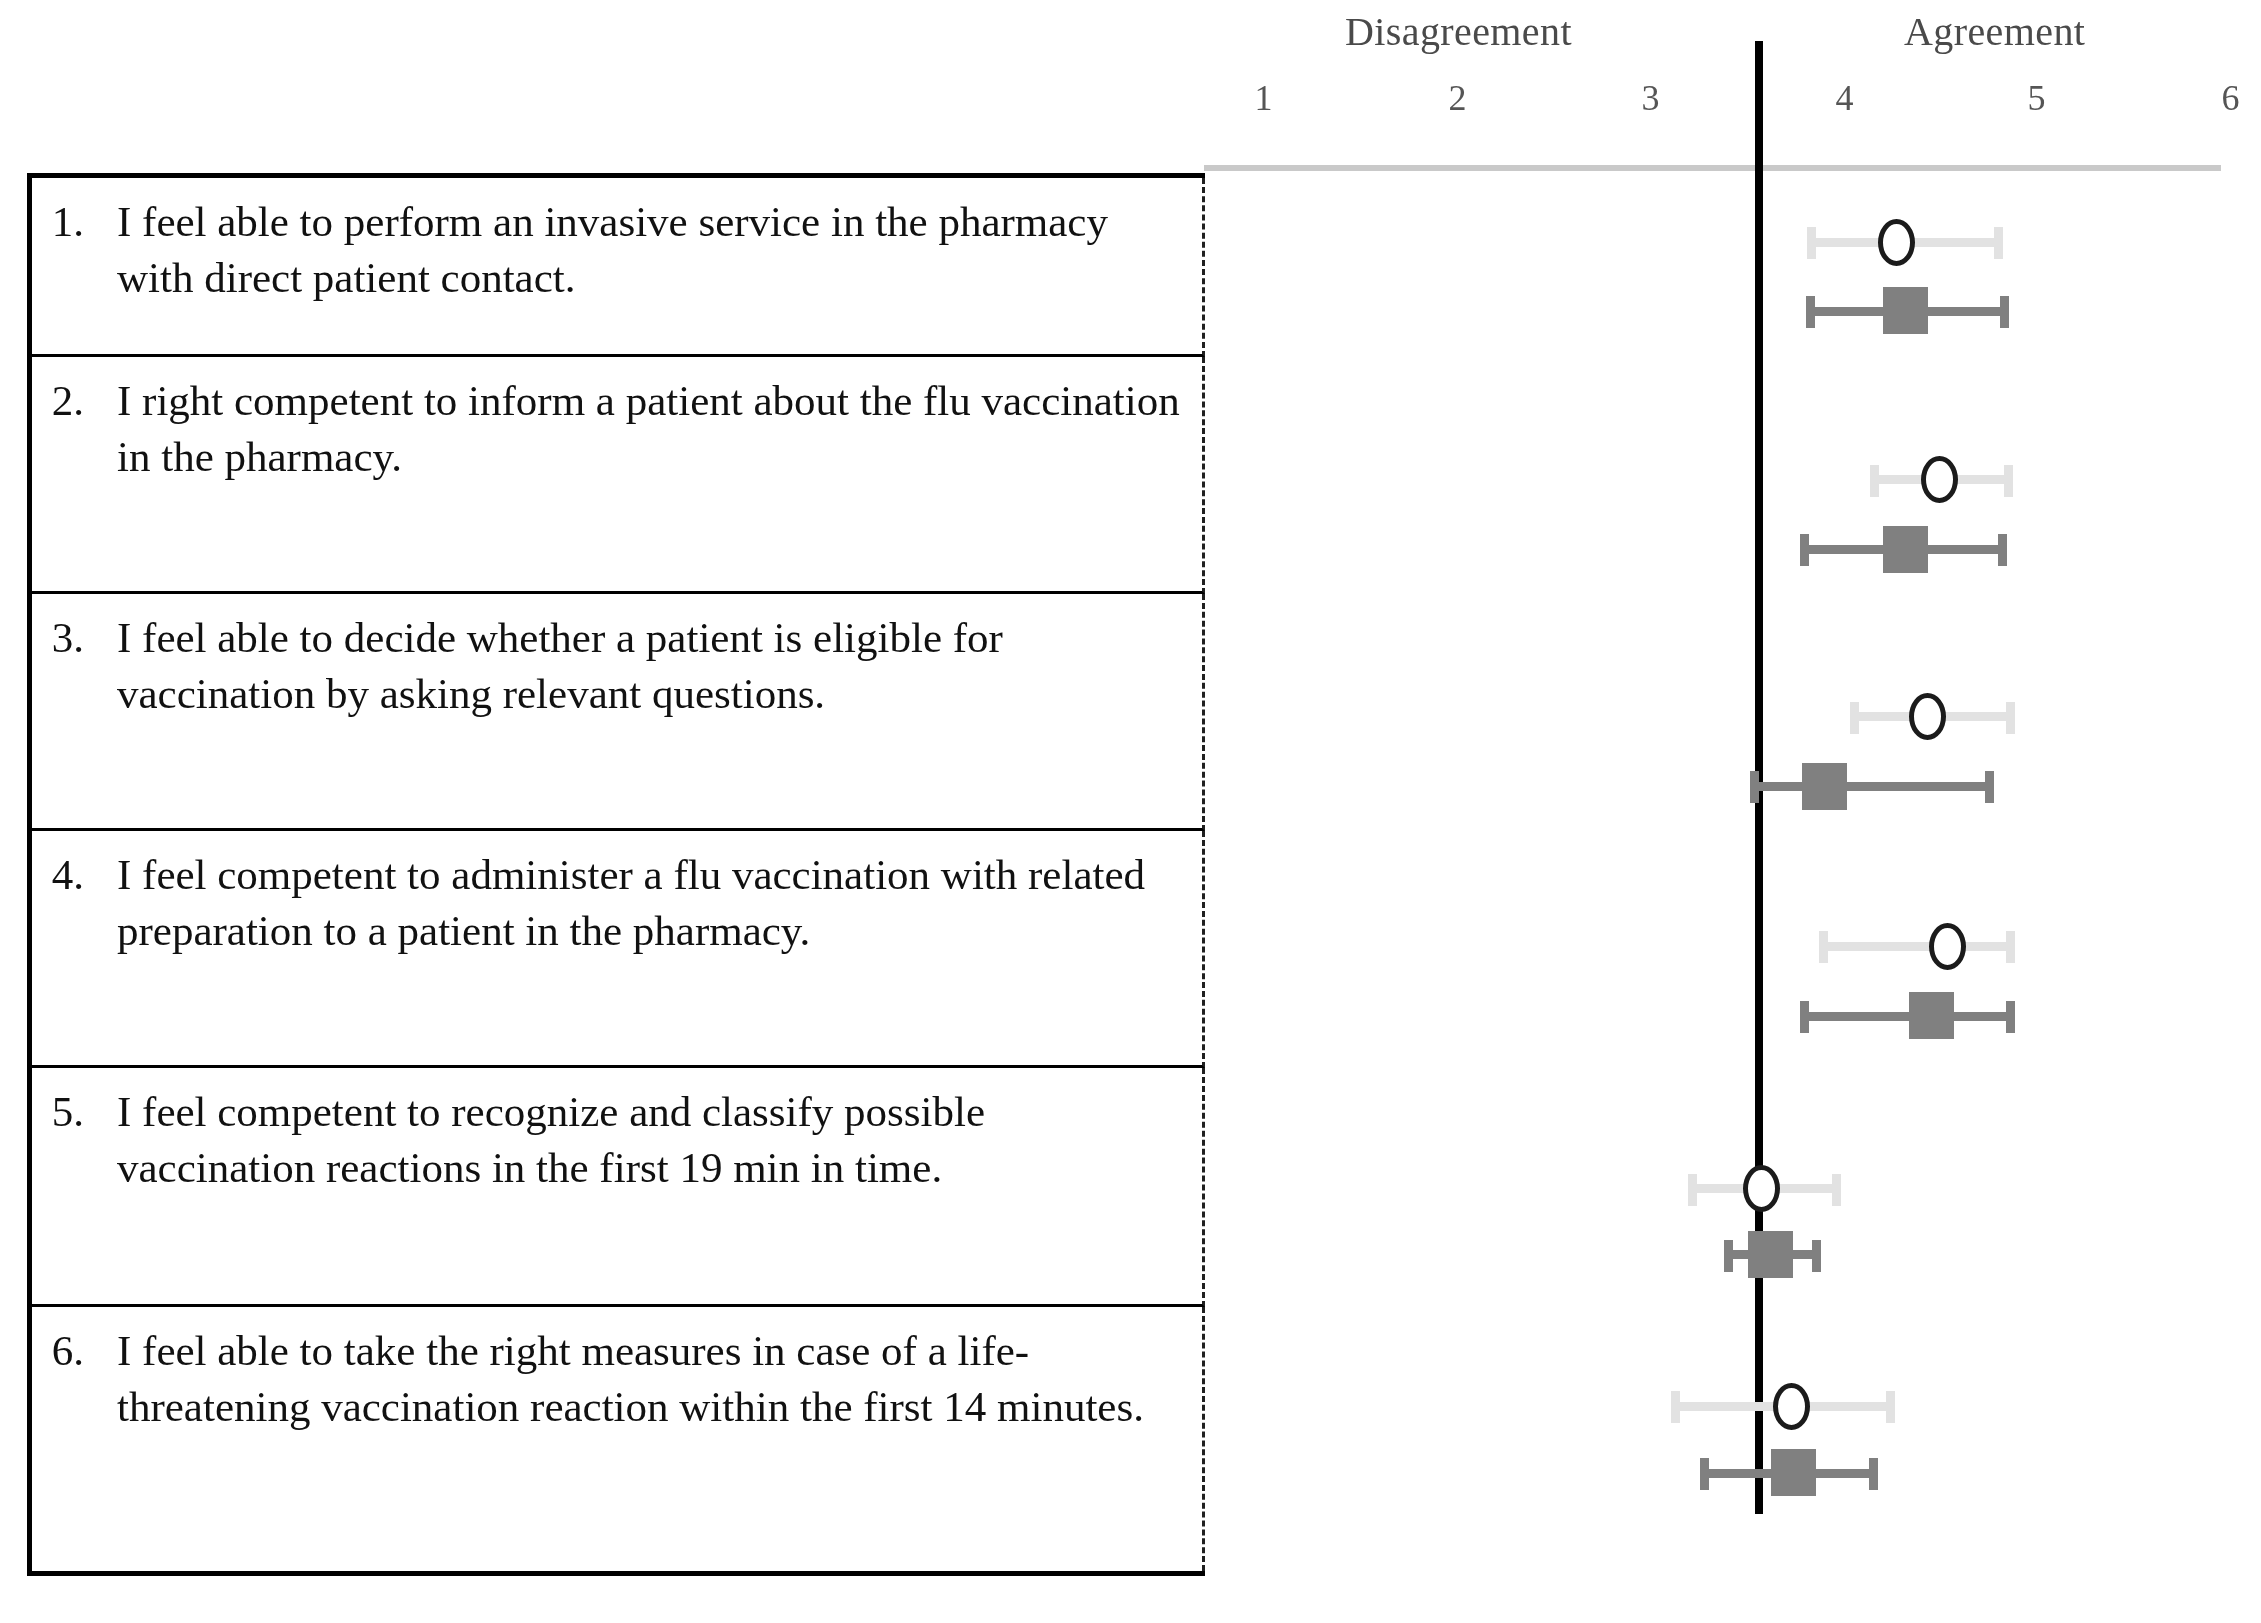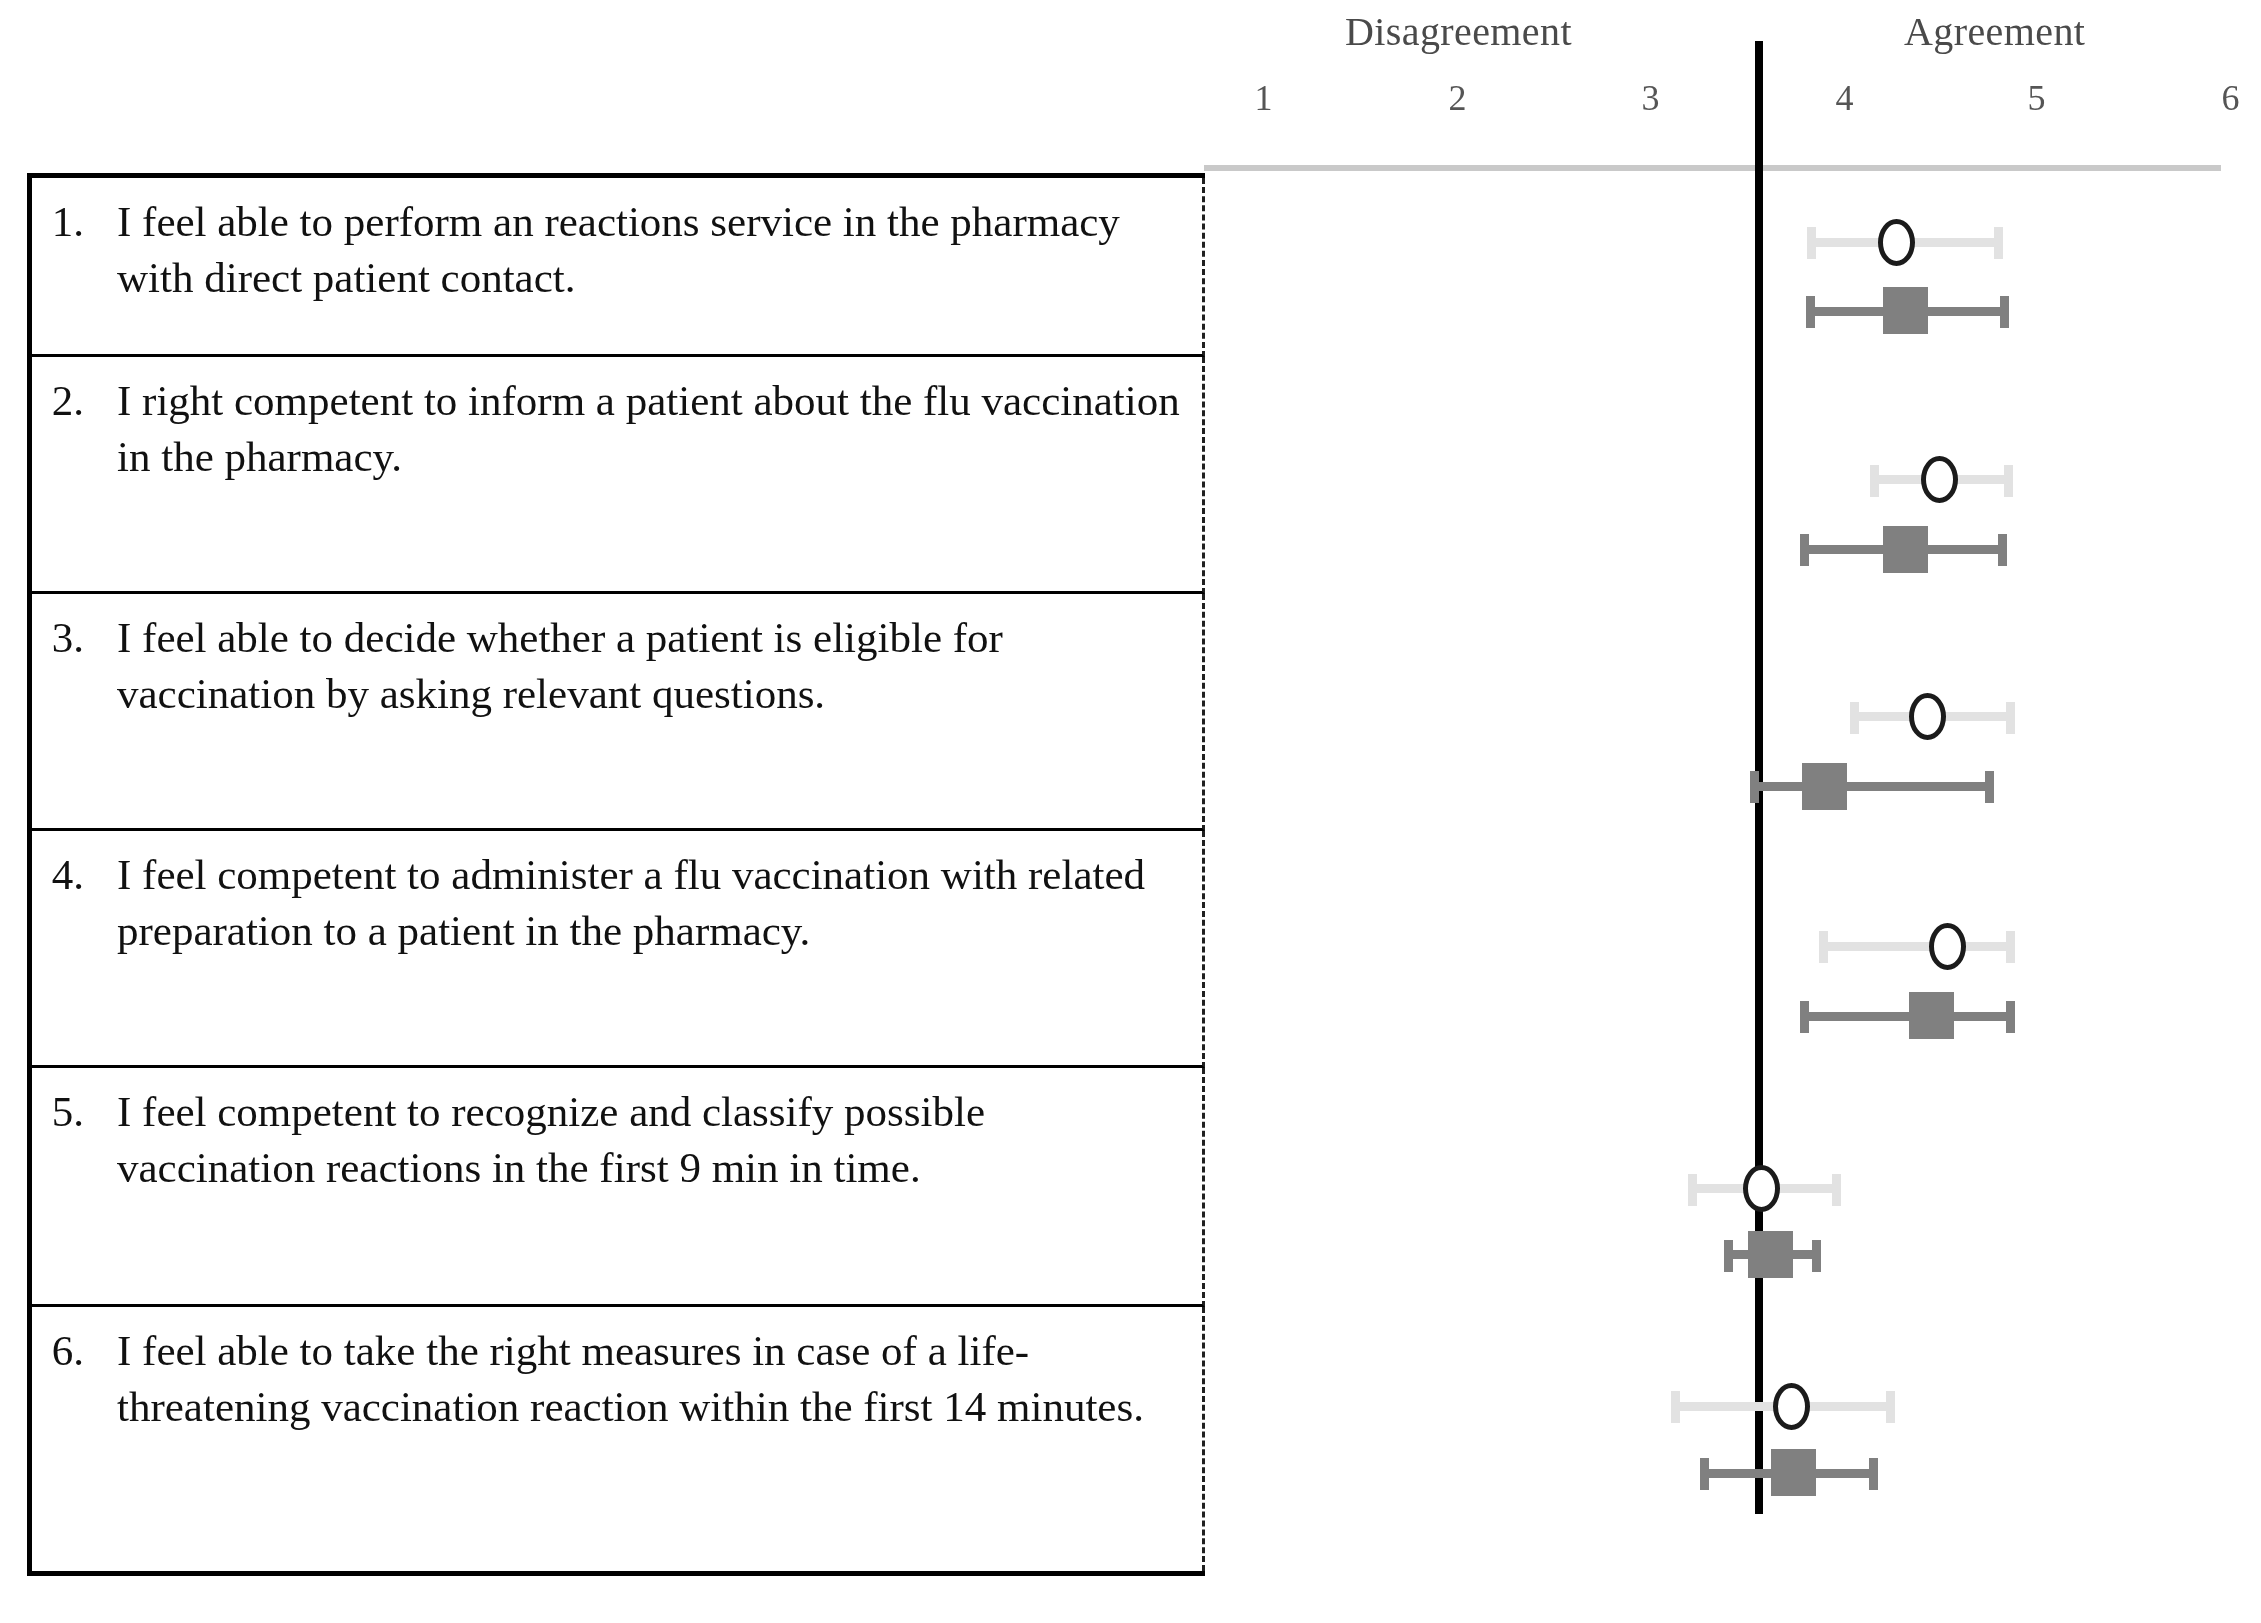--- a/index.html
+++ b/index.html
@@ -87,21 +87,21 @@
   <div class="tick-label" style="left:2202px;top:65px;">6</div>
 
   <div class="axis-baseline" style="left:1204px;top:153px;width:1017px;"></div>
   <div class="axis-zero" style="left:1755px;top:29px;height:1473px;"></div>
 
   <div id="itemtable">
 
     <div class="trow" style="height:179px;">
       <div class="titem">
         <div class="tnum">1.</div>
-        <div class="ttext">I feel able to perform an reactions service in the pharmacy with direct patient contact.</div>
+        <div class="ttext">I feel able to perform an invasive service in the pharmacy with direct patient contact.</div>
       </div>
     </div>
 
     <div class="trow" style="height:237px;">
       <div class="titem">
         <div class="tnum">2.</div>
         <div class="ttext">I right competent to inform a patient about the flu vaccination in the pharmacy.</div>
       </div>
     </div>
 
@@ -115,21 +115,21 @@
     <div class="trow" style="height:237px;">
       <div class="titem">
         <div class="tnum">4.</div>
         <div class="ttext">I feel competent to administer a flu vaccination with related preparation to a patient in the pharmacy.</div>
       </div>
     </div>
 
     <div class="trow" style="height:239px;">
       <div class="titem">
         <div class="tnum">5.</div>
-        <div class="ttext">I feel competent to recognize and classify possible vaccination reactions in the first 9 min in time.</div>
+        <div class="ttext">I feel competent to recognize and classify possible vaccination reactions in the first 19 min in time.</div>
       </div>
     </div>
 
     <div class="trow" style="height:264px;">
       <div class="titem">
         <div class="tnum">6.</div>
         <div class="ttext">I feel able to take the right measures in case of a life-threatening vaccination reaction within the first 14 minutes.</div>
       </div>
     </div>
 

